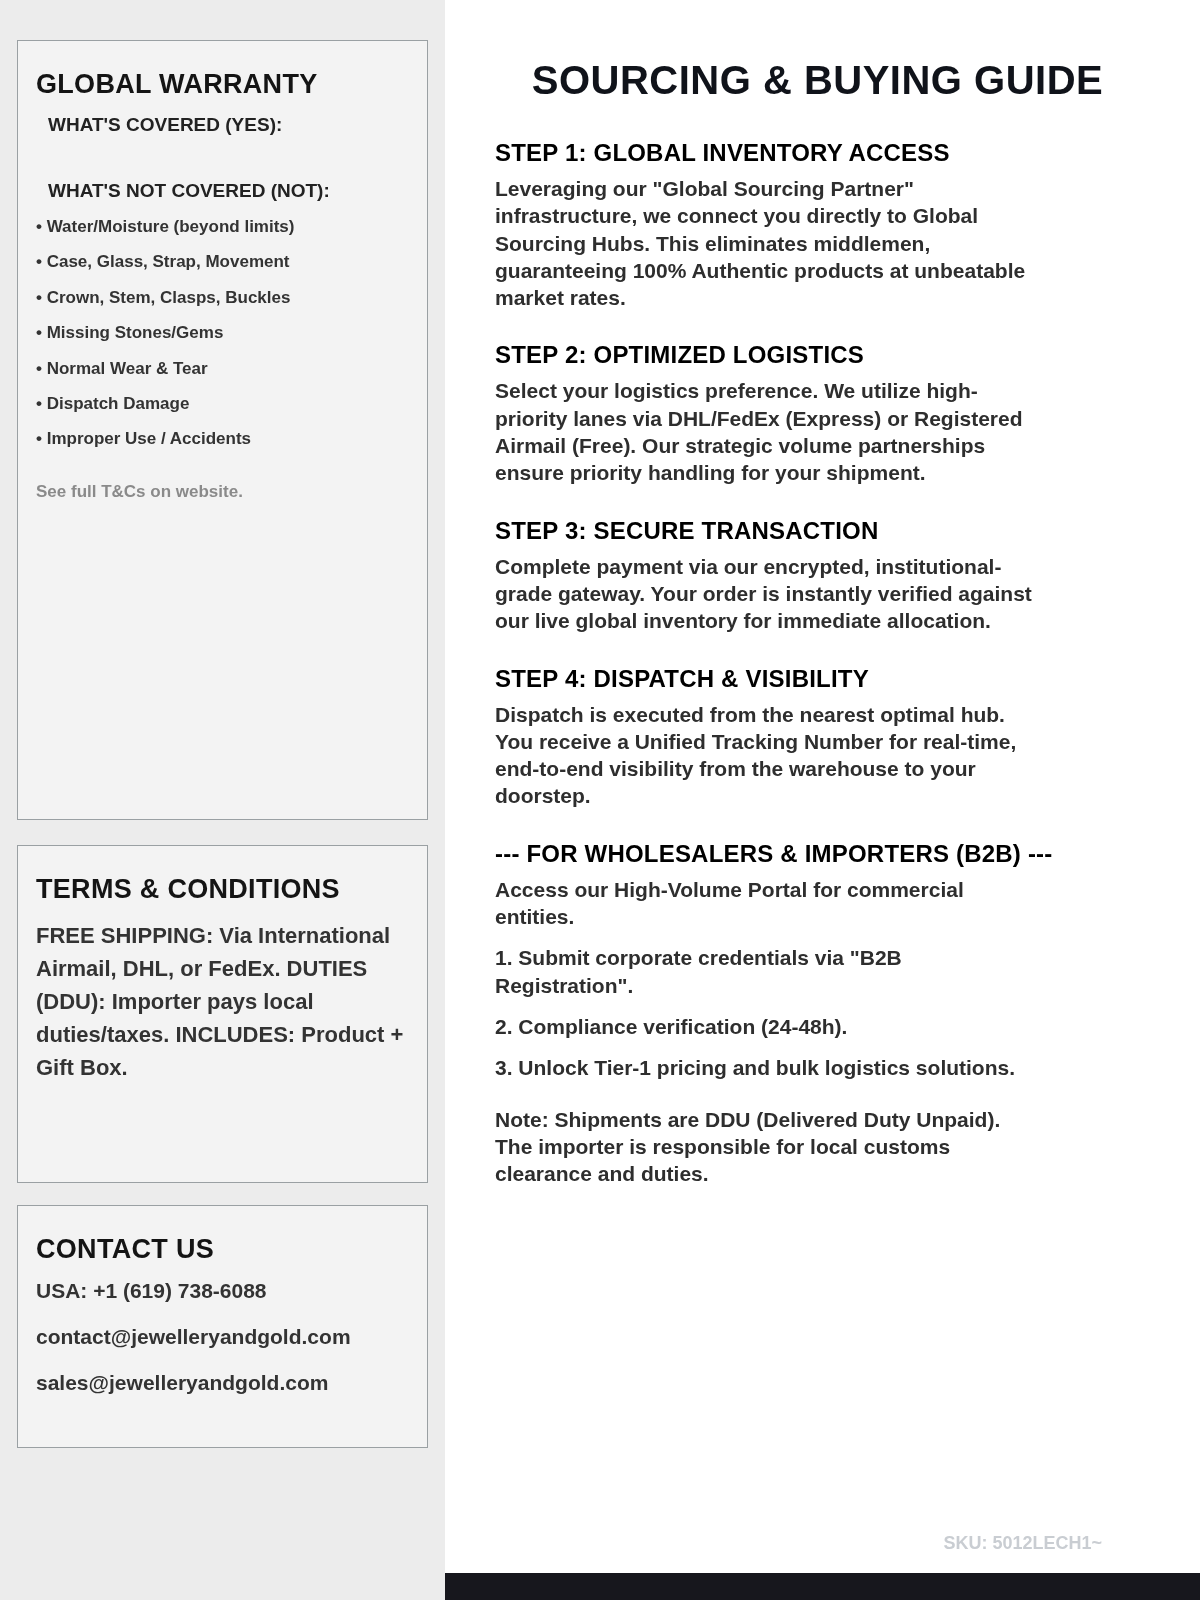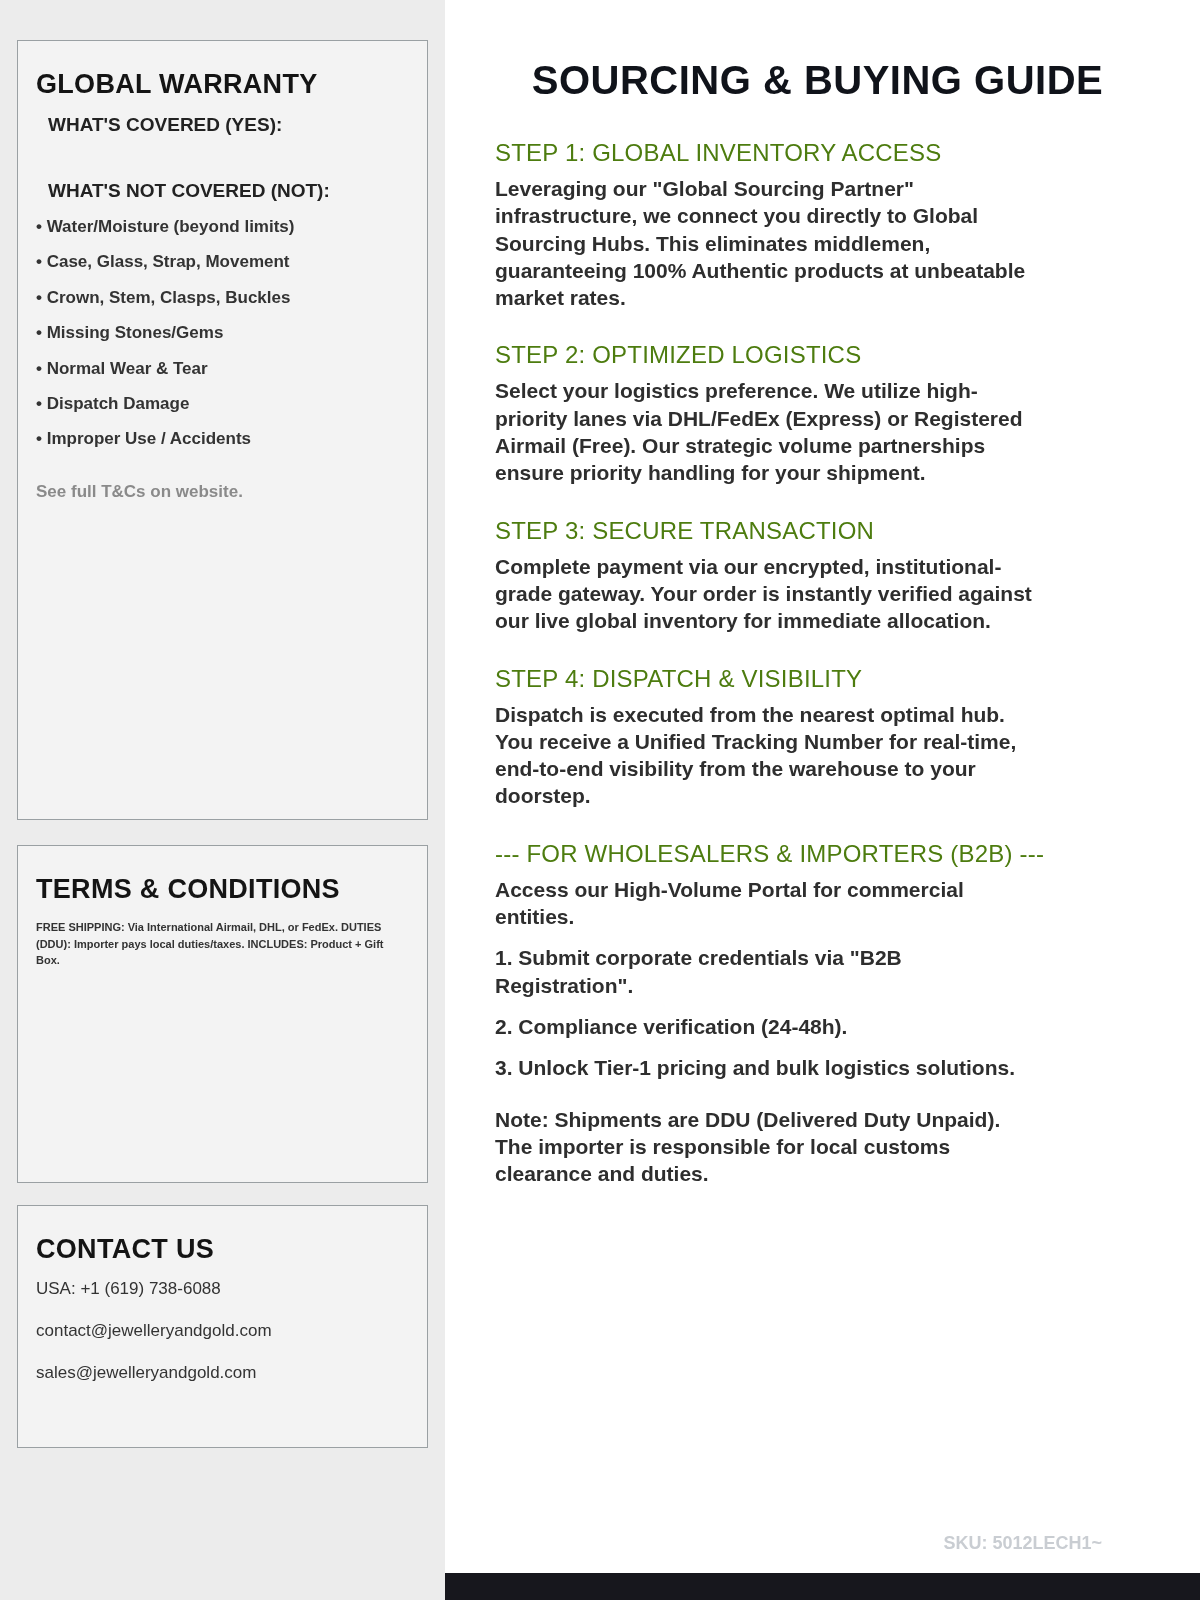--- a/index.html
+++ b/index.html
@@ -39,44 +39,44 @@
   ul.side-list li {
     font-size: 17px; font-weight: 700; color: #333;
     margin: 15px 0; line-height: 1.2;
   }
   ul.side-list li::before { content: "•  "; color: #333; }
   .side-footnote {
     margin-top: 32px;
     font-size: 17px; font-weight: 700; color: #8a8a8a;
   }
   .side-body {
-    font-size: 11px; font-weight: 700; color: #333;
+    font-size: 22px; font-weight: 700; color: #333;
     line-height: 1.5; margin-top: 12px;
   }
   .contact-line {
-    font-size: 17px; font-weight: 400; color: #333;
+    font-size: 21px; font-weight: 700; color: #333;
     margin-top: 22px;
   }
   .contact-line.first { margin-top: 14px; }
 
   
   .main {
     position: absolute; left: 445px; top: 0;
     width: 755px; height: 1568px;
     background: #ffffff;
     padding: 58px 60px 0 50px;
   }
   .main-title {
     text-align: center;
     font-size: 40px; font-weight: 800; color: #10131a;
     letter-spacing: 0.5px;
     margin-bottom: 36px;
   }
   .section-heading {
-    font-size: 24px; font-weight: 400; color: #4d7c0f;
+    font-size: 24px; font-weight: 700; color: #000000;
     letter-spacing: 0.2px;
     margin: 30px 0 8px 0;
   }
   .section-heading.first { margin-top: 0; }
   .section-para {
     font-size: 21px; font-weight: 600; color: #2e2e2e;
     line-height: 1.3;
     max-width: 548px;
     margin-bottom: 14px;
   }

